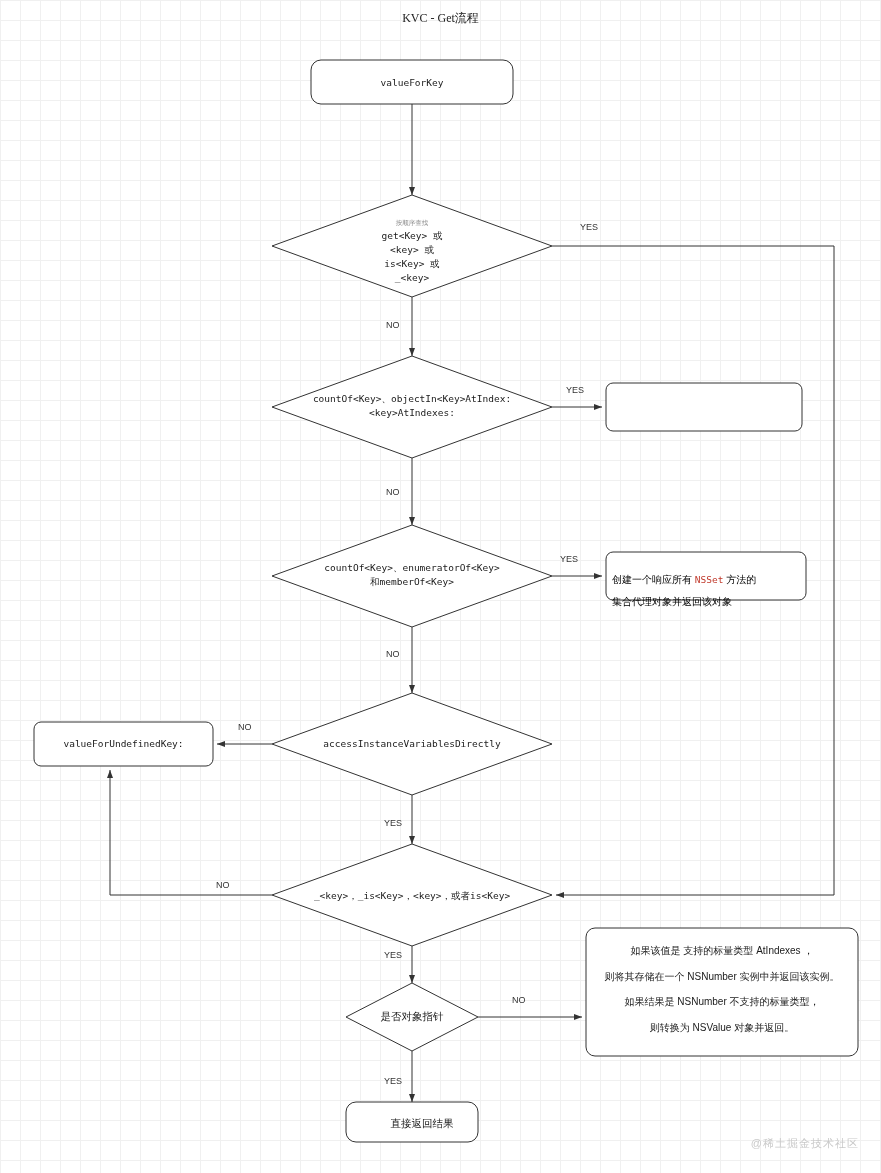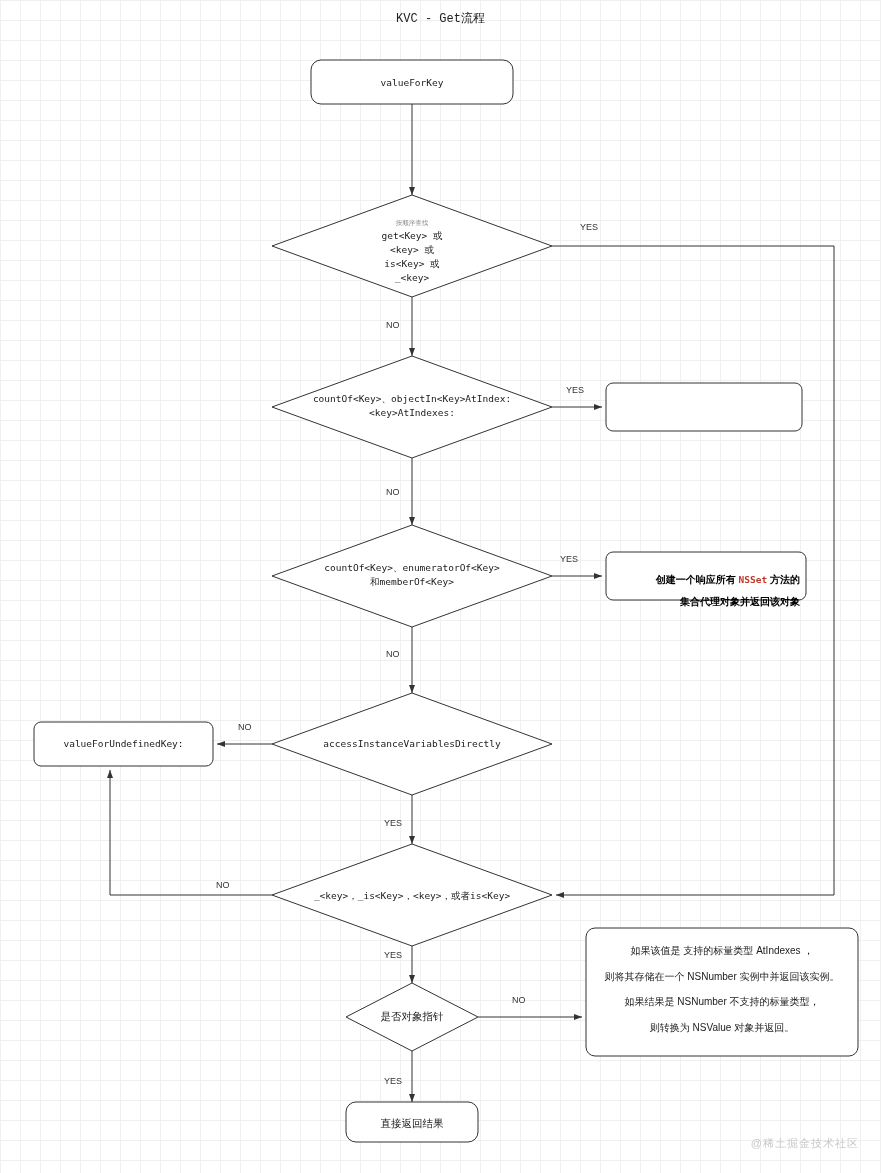--- a/index.html
+++ b/index.html
@@ -28,21 +28,21 @@
     height: 1173px;
   }
   .title {
     position: absolute;
     left: 0;
     top: 10px;
     width: 881px;
     text-align: center;
     font-size: 12px;
     color: #222;
-    font-family: Liberation Mono, monospace;
+    font-family: Liberation Serif, serif;
   }
   .node-label {
     position: absolute;
     text-align: center;
     font-size: 9.5px;
     color: #1a1a1a;
     font-family: "DejaVu Sans Mono", monospace;
     line-height: 1.45;
     pointer-events: none;
     white-space: pre-line;
@@ -158,41 +158,41 @@
   <div class="node-label" style="left:332px; top:257px; width:160px;">is&lt;Key&gt; 或</div>
   <div class="node-label" style="left:332px; top:271px; width:160px;">_&lt;key&gt;</div>
 
   <div class="node-label" style="left:282px; top:392px; width:260px;">countOf&lt;Key&gt;、objectIn&lt;Key&gt;AtIndex:
 &lt;key&gt;AtIndexes:</div>
 
 
   <div class="node-label" style="left:292px; top:561px; width:240px;">countOf&lt;Key&gt;、enumeratorOf&lt;Key&gt;
 和memberOf&lt;Key&gt;</div>
 
-  <div style="position:absolute; left:612px; top:564px; width:188px; text-align:right; line-height:1.8;font-weight:bold;">
+  <div style="position:absolute; left:612px; top:564px; width:188px; text-align:left; line-height:1.8;">
     <div><span style="font-size:10px;font-family:'Liberation Sans',sans-serif;">创建一个响应所有 </span><span class="kw">NSSet</span><span style="font-size:10px;font-family:'Liberation Sans',sans-serif;"> 方法的</span></div>
     <div style="font-size:10px;font-family:'Liberation Sans',sans-serif;">集合代理对象并返回该对象</div>
   </div>
 
   <div class="node-label" style="left:282px; top:737px; width:260px;">accessInstanceVariablesDirectly</div>
 
   <div class="node-label" style="left:38px; top:737px; width:171px;">valueForUndefinedKey:</div>
 
   <div class="node-label" style="left:282px; top:889px; width:260px;">_&lt;key&gt;，_is&lt;Key&gt;，&lt;key&gt;，或者is&lt;Key&gt;</div>
 
   <div class="node-label cn" style="left:352px; top:1008px; width:120px;">是否对象指针</div>
 
   <div style="position:absolute; left:594px; top:938px; width:256px; text-align:center; font-size:10px; font-family:'Liberation Sans',sans-serif; color:#1a1a1a; line-height:2.55;">
     <div>如果该值是 支持的标量类型 AtIndexes ，</div>
     <div>则将其存储在一个 NSNumber 实例中并返回该实例。</div>
     <div>如果结果是 NSNumber 不支持的标量类型，</div>
     <div>则转换为 NSValue 对象并返回。</div>
   </div>
 
-  <div class="node-label cn" style="left:346px; top:1115px; width:132px;">直接返回结果</div>
+  <div class="node-label cn" style="left:356px; top:1115px; width:132px;">直接返回结果</div>
 
   <div class="edge-label" style="left:580px; top:222px;">YES</div>
   <div class="edge-label" style="left:386px; top:320px;">NO</div>
   <div class="edge-label" style="left:566px; top:385px;">YES</div>
   <div class="edge-label" style="left:386px; top:487px;">NO</div>
   <div class="edge-label" style="left:560px; top:554px;">YES</div>
   <div class="edge-label" style="left:386px; top:649px;">NO</div>
   <div class="edge-label" style="left:238px; top:722px;">NO</div>
   <div class="edge-label" style="left:384px; top:818px;">YES</div>
   <div class="edge-label" style="left:216px; top:880px;">NO</div>

